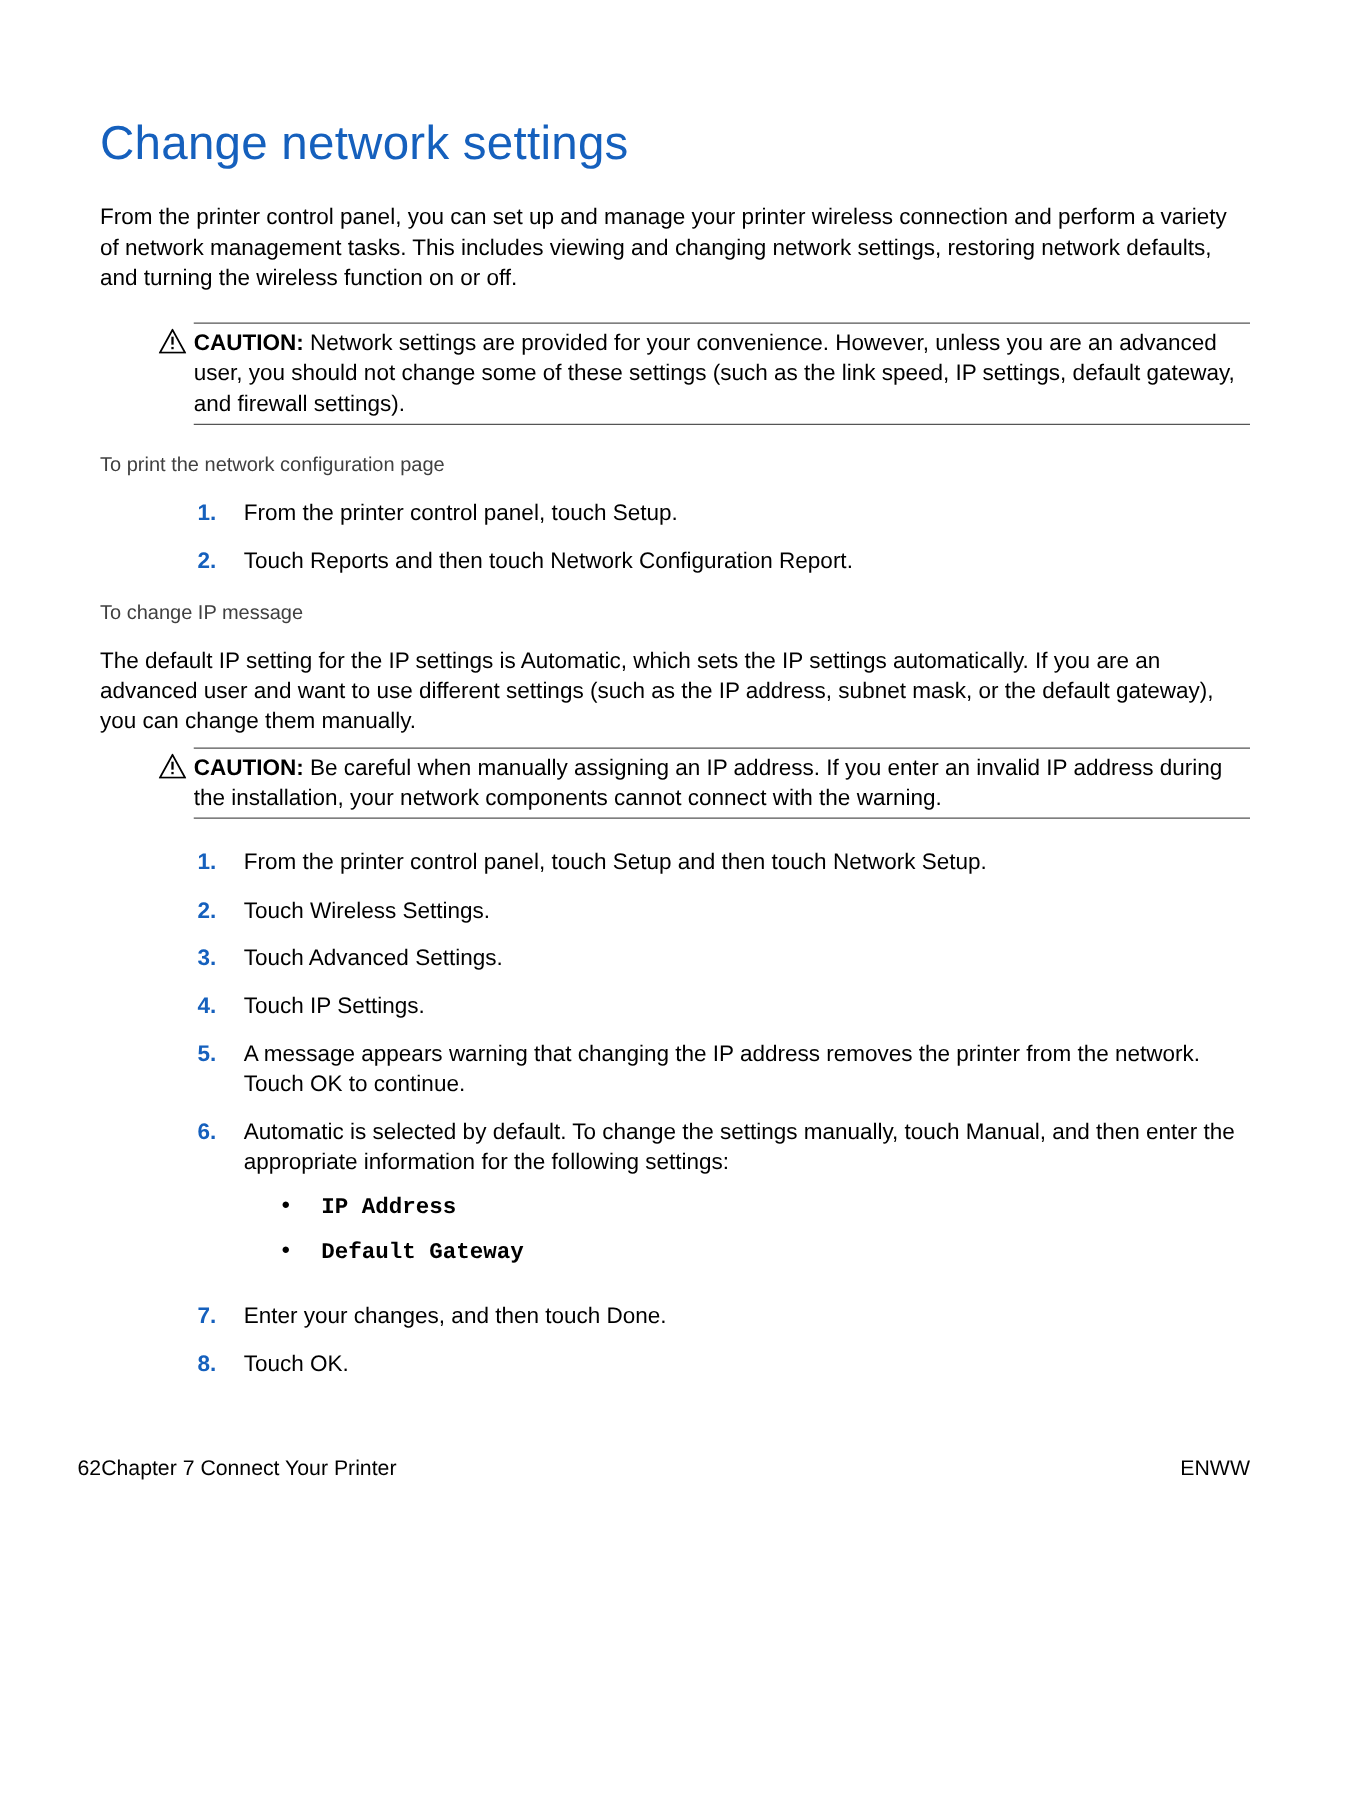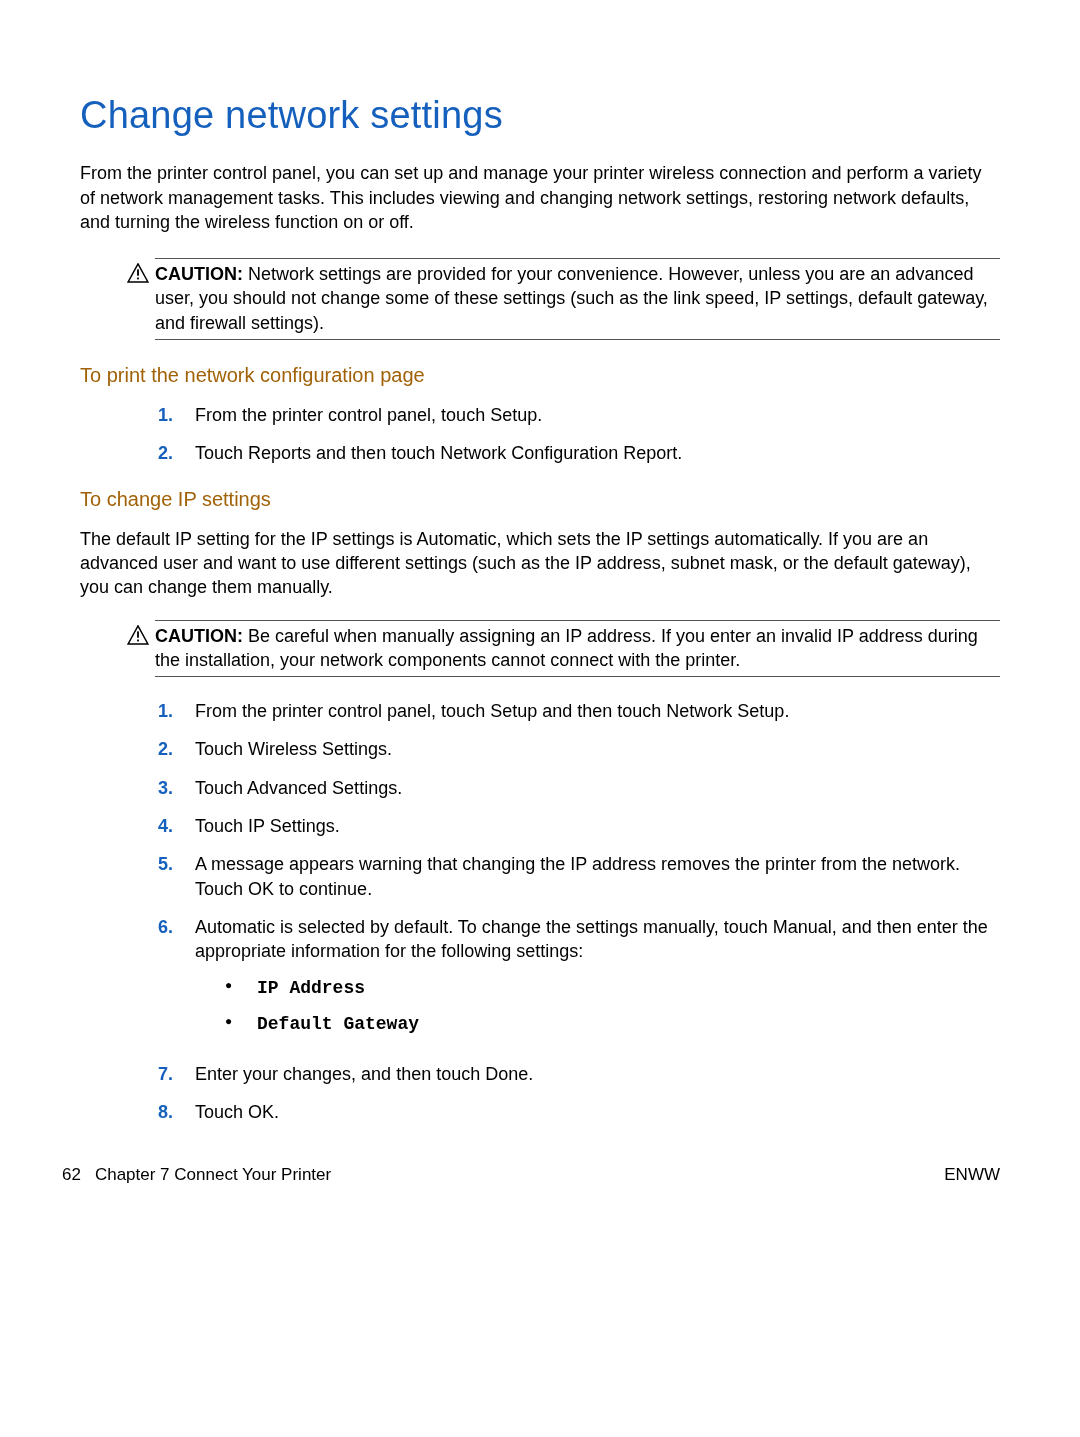--- a/index.html
+++ b/index.html
@@ -55,24 +55,24 @@
     left: -28px;
     top: 1px;
     width: 22px;
     height: 20px;
   }
   .caution-label {
     font-weight: bold;
     text-align: right;
   }
   .subhead {
-    color: #a16207;
+    color: #404040;
     font-weight: 400;
     margin: 6px 0 14px 0;
-    font-size: 20px;
+    font-size: 16px;
   }
   ol.numlist {
     list-style: none;
     padding: 0;
     margin: 0 0 20px 75px;
   }
   ol.numlist > li {
     display: flex;
     gap: 22px;
     margin-bottom: 14px;
@@ -81,21 +81,21 @@
   ol.numlist > li .num {
     color: #1560bd;
     font-weight: bold;
     min-width: 18px;
     text-align: right;
   }
   ol.numlist > li .body {
     flex: 1;
   }
   .para {
-    margin: 0 0 14px 0;
+    margin: 0 0 3px 0;
   }
   ul.dotlist {
     list-style: none;
     padding: 0;
     margin: 12px 0 2px 30px;
     font-family: Liberation Mono, monospace;
   }
   ul.dotlist li {
     margin-bottom: 12px;
     position: relative;
@@ -113,21 +113,21 @@
   .bold { font-weight: normal; }
   .footer {
     position: absolute;
     bottom: 48px;
     left: 62px;
     right: 80px;
     font-size: 17px;
     display: flex;
     justify-content: space-between;
   }
-  .footer .lf { display: flex; gap: 14px; }
+  .footer .lf { display: flex; }
 </style>
 </head>
 <body>
 
 <div class="page">
 
   <h1 class="title">Change network settings</h1>
 
   <p class="intro indent">From the printer control panel, you can set up and manage your printer wireless connection and perform a variety of network management tasks. This includes viewing and changing network settings, restoring network defaults, and turning the wireless function on or off.</p>
 
@@ -150,34 +150,34 @@
     <li>
       <span class="num">1.</span>
       <span class="body"><span>From the printer control panel, touch </span><span class="bold">Setup</span><span>.</span></span>
     </li>
     <li>
       <span class="num">2.</span>
       <span class="body"><span>Touch </span><span class="bold">Reports</span><span> and then touch </span><span class="bold">Network Configuration Report</span><span>.</span></span>
     </li>
   </ol>
 
-  <div class="subhead">To change IP settings</div>
+  <div class="subhead">To change IP message</div>
 
   <p class="para indent"><span>The default IP setting for the IP settings is </span><span class="bold">Automatic</span><span>, which sets the IP settings automatically. If you are an advanced user and want to use different settings (such as the IP address, subnet mask, or the default gateway), you can change them manually.</span></p>
 
   <div class="caution-box">
     <div class="hr"></div>
     <div class="caution-body">
       <svg class="caution-icon" viewBox="0 0 24 22">
         <path d="M12 1 L23 21 L1 21 Z" fill="none" stroke="#000" stroke-width="1.6"></path>
         <rect x="11" y="7" width="2" height="7" fill="#000"></rect>
         <rect x="11" y="16" width="2" height="2" fill="#000"></rect>
       </svg>
       <span class="caution-label">CAUTION:</span>
-      <span>Be careful when manually assigning an IP address. If you enter an invalid IP address during the installation, your network components cannot connect with the printer.</span>
+      <span>Be careful when manually assigning an IP address. If you enter an invalid IP address during the installation, your network components cannot connect with the warning.</span>
     </div>
     <div class="hr bottom"></div>
   </div>
 
   <ol class="numlist">
     <li>
       <span class="num">1.</span>
       <span class="body"><span>From the printer control panel, touch </span><span class="bold">Setup</span><span> and then touch </span><span class="bold">Network Setup</span><span>.</span></span>
     </li>
     <li>

